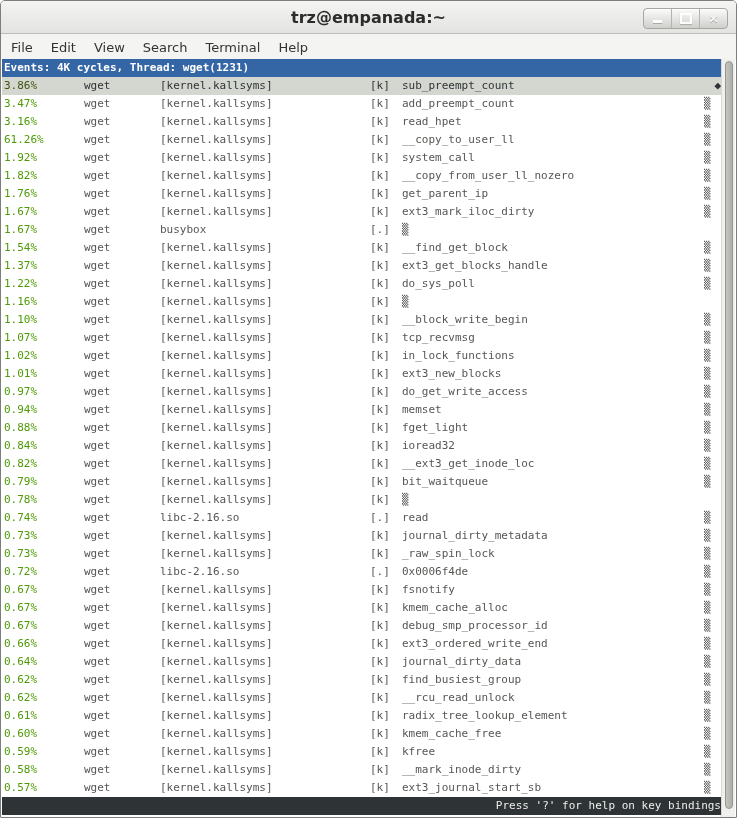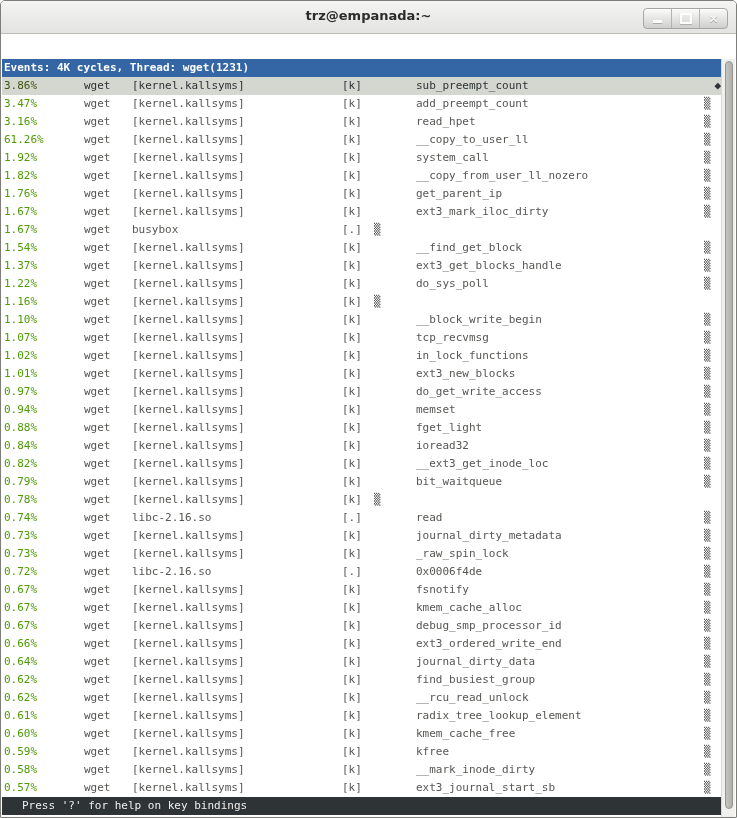--- a/index.html
+++ b/index.html
@@ -9,21 +9,21 @@
     border:1px solid #7d7d7a;border-radius:5px 5px 1px 1px;background:#ffffff;overflow:hidden;
   }
   
   .titlebar{
     height:32px;position:relative;
     background:linear-gradient(#f4f4f2,#e3e3e1);
     border-bottom:1px solid #bdbdba;
   }
   .title{
     position:absolute;left:0;right:0;top:7px;text-align:center;
-    font-size:13px;font-weight:bold;color:#2c2c2c;
+    font-size:16px;font-weight:bold;color:#2c2c2c;
   }
   .win-controls{
     position:absolute;right:8px;top:7px;height:19px;display:flex;
     border:1px solid #a6a6a3;border-radius:4px;overflow:hidden;
     background:linear-gradient(#fbfbfa,#cfcfcc);
     box-shadow:0 1px 1px rgba(255,255,255,.7) inset;
   }
   .win-btn{
     width:27px;height:19px;display:flex;align-items:center;justify-content:center;
     border-left:1px solid #b3b3b0;cursor:default;position:relative;
@@ -52,27 +52,27 @@
     padding-left:2px;white-space:pre;
   }
   .rows{}
   .row{
     height:18px;display:flex;color:#555753;white-space:pre;padding-left:2px;
   }
   .row.selected{background:#d3d7cf;color:#2e3436;}
   .pct{width:56px;color:#4e9a06;flex:none;}
   .row.selected .pct{color:#41540f;}
   .cmd{width:48px;margin-left:24px;flex:none;}
-  .dso{width:210px;flex:none;}
+  .dso{width:210px;flex:none;margin-left:28px;}
   .mode{width:32px;flex:none;}
-  .sym{flex:1;overflow:hidden;margin-left:42px;}
+  .sym{flex:1;overflow:hidden;}
   .scrollch{width:17px;flex:none;text-align:left;color:#555753;}
   .row.selected .scrollch{text-align:right;color:#2e3436;}
   .statusbar{
-    height:18px;background:#2e3436;color:#eeeeec;padding-left:20px;white-space:pre;
+    height:18px;background:#2e3436;color:#eeeeec;padding-left:20px;white-space:pre;text-align:right;
   }
   
   .gtk-scrollbar{
     position:absolute;top:58px;right:1px;bottom:0;width:14px;
     background:#f0f0ee;border-left:1px solid #d8d8d5;box-sizing:border-box;
   }
   .gtk-thumb{
     position:absolute;left:3px;right:2px;top:2px;bottom:8px;
     background:linear-gradient(90deg,#c4c4c1,#aeaeab);
     border:1px solid #96968f;border-radius:5px;
@@ -91,20 +91,28 @@
       </div>
       <div class="win-btn">
         <span class="glyph-max"></span>
       </div>
       <div class="win-btn">
         <span class="glyph-close">✕</span>
       </div>
     </div>
   </div>
 
+  <div class="menubar">
+      <div class="menu-item">File</div>
+      <div class="menu-item">Edit</div>
+      <div class="menu-item">View</div>
+      <div class="menu-item">Search</div>
+      <div class="menu-item">Terminal</div>
+      <div class="menu-item">Help</div>
+    </div>
 
   <div class="term">
     <div class="perf-header">Events: 4K cycles, Thread: wget(1231)</div>
     <div class="rows">
         <div class="row selected">
     <span class="pct">3.86%</span>
     <span class="cmd">wget</span>
     <span class="dso">[kernel.kallsyms]</span>
     <span class="mode">[k]</span>
     <span class="sym">sub_preempt_count</span>

